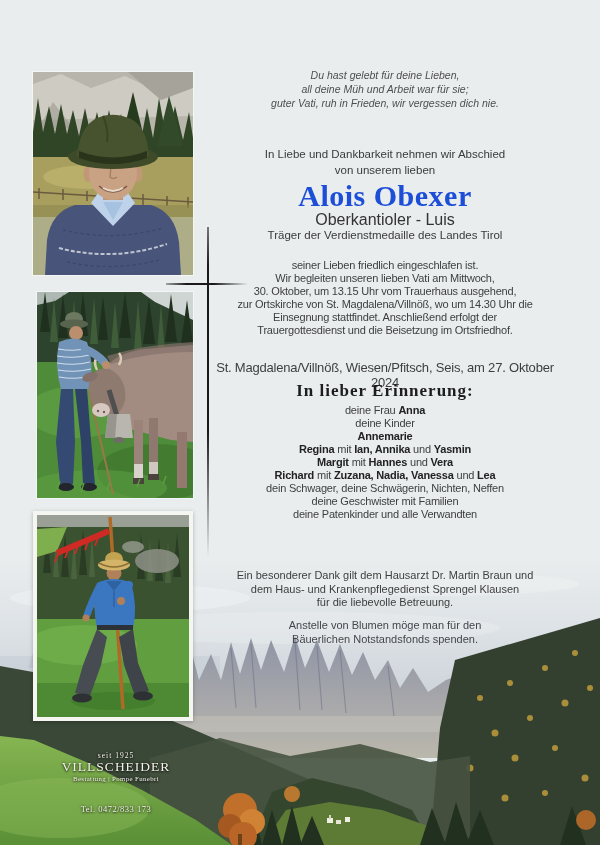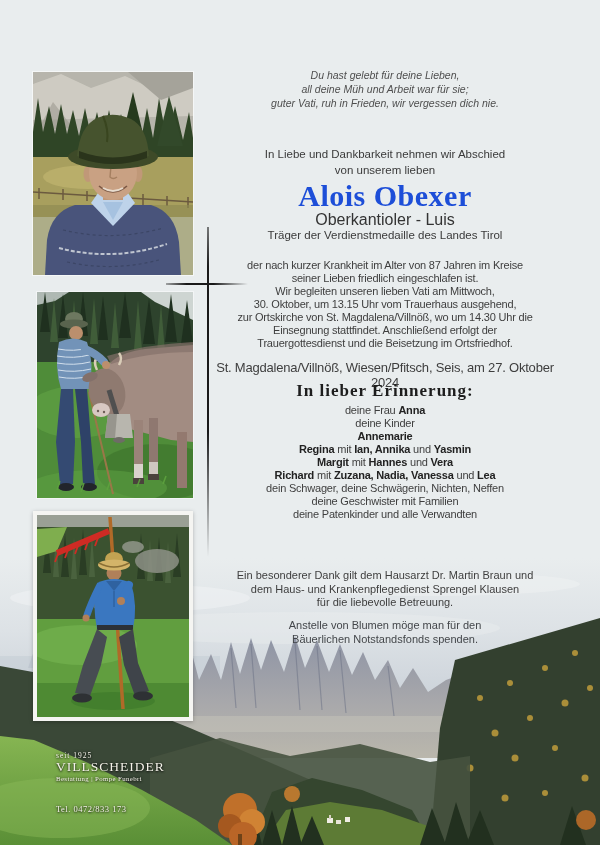--- a/index.html
+++ b/index.html
@@ -33,21 +33,21 @@
   #photo3-frame{position:absolute;left:33px;top:511px;width:152px;height:202px;
     border:4px solid #f5f5f2;z-index:4;box-shadow:0 1px 4px rgba(0,0,0,.25);}
   
   #cross-v{position:absolute;left:207px;top:227px;width:2px;height:330px;z-index:3;
     background:linear-gradient(to bottom,rgba(25,25,25,.55),#191919 12%,#191919 62%,rgba(25,25,25,0) 100%);}
   #cross-h{position:absolute;left:166px;top:283px;width:82px;height:2px;z-index:3;
     background:linear-gradient(to right,rgba(25,25,25,.35),#191919 25%,#191919 58%,rgba(25,25,25,0) 100%);}
   
   #panorama{position:absolute;left:0;top:558px;width:600px;height:287px;z-index:1;}
   
-  #logo{position:absolute;left:56px;top:751px;width:120px;z-index:6;
+  #logo{position:absolute;left:56px;top:751px;width:120px;text-align:center;z-index:6;
     color:#f4f2e9;font-family:"Liberation Serif",serif;
     text-shadow:0 0 3px rgba(0,0,0,.75),0 1px 2px rgba(0,0,0,.6);}
   #logo .since{font-size:7.5px;letter-spacing:1px;}
   #logo .fname{font-size:13.5px;letter-spacing:1px;text-transform:uppercase;line-height:14px;}
   #logo .services{font-size:6.8px;letter-spacing:.4px;line-height:9px;}
   #logo .tel{font-size:8.5px;letter-spacing:.5px;margin-top:21px;}
 </style>
 </head>
 <body>
 
@@ -328,21 +328,20 @@
       <div class="ln">von unserem lieben</div>
     </div>
 
   <div id="deceased-name" class="tb">Alois Obexer</div>
 
   <div id="house-name" class="tb">Oberkantioler - Luis</div>
 
   <div id="honor" class="tb">Träger der Verdienstmedaille des Landes Tirol</div>
 
   <div id="announcement" class="tb">
-      <div class="ln">der nach kurzer Krankheit im Alter von 87 Jahren im Kreise</div>
       <div class="ln">seiner Lieben friedlich eingeschlafen ist.</div>
       <div class="ln">Wir begleiten unseren lieben Vati am Mittwoch,</div>
       <div class="ln">30. Oktober, um 13.15 Uhr vom Trauerhaus ausgehend,</div>
       <div class="ln">zur Ortskirche von St. Magdalena/Villnöß, wo um 14.30 Uhr die</div>
       <div class="ln">Einsegnung stattfindet. Anschließend erfolgt der</div>
       <div class="ln">Trauergottesdienst und die Beisetzung im Ortsfriedhof.</div>
     </div>
 
   <div id="dateline" class="tb">St. Magdalena/Villnöß, Wiesen/Pfitsch, Seis, am 27. Oktober 2024</div>
 

